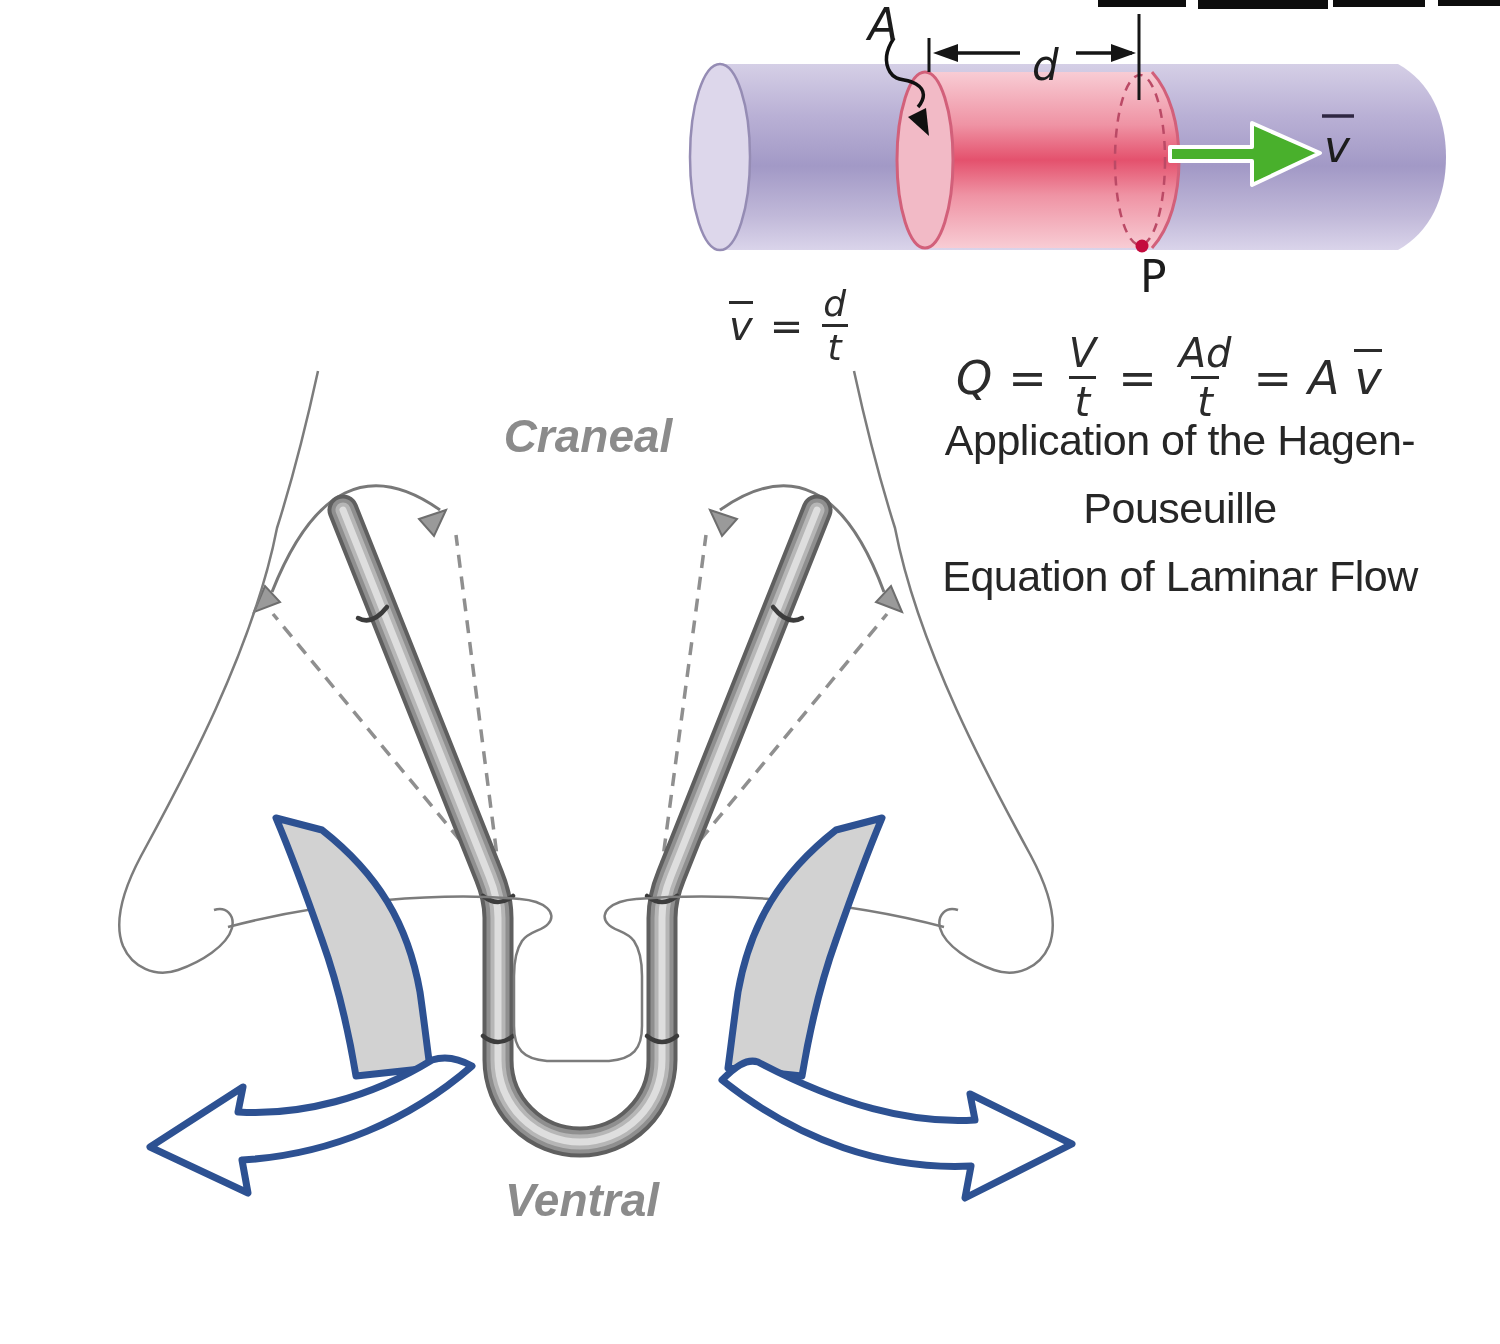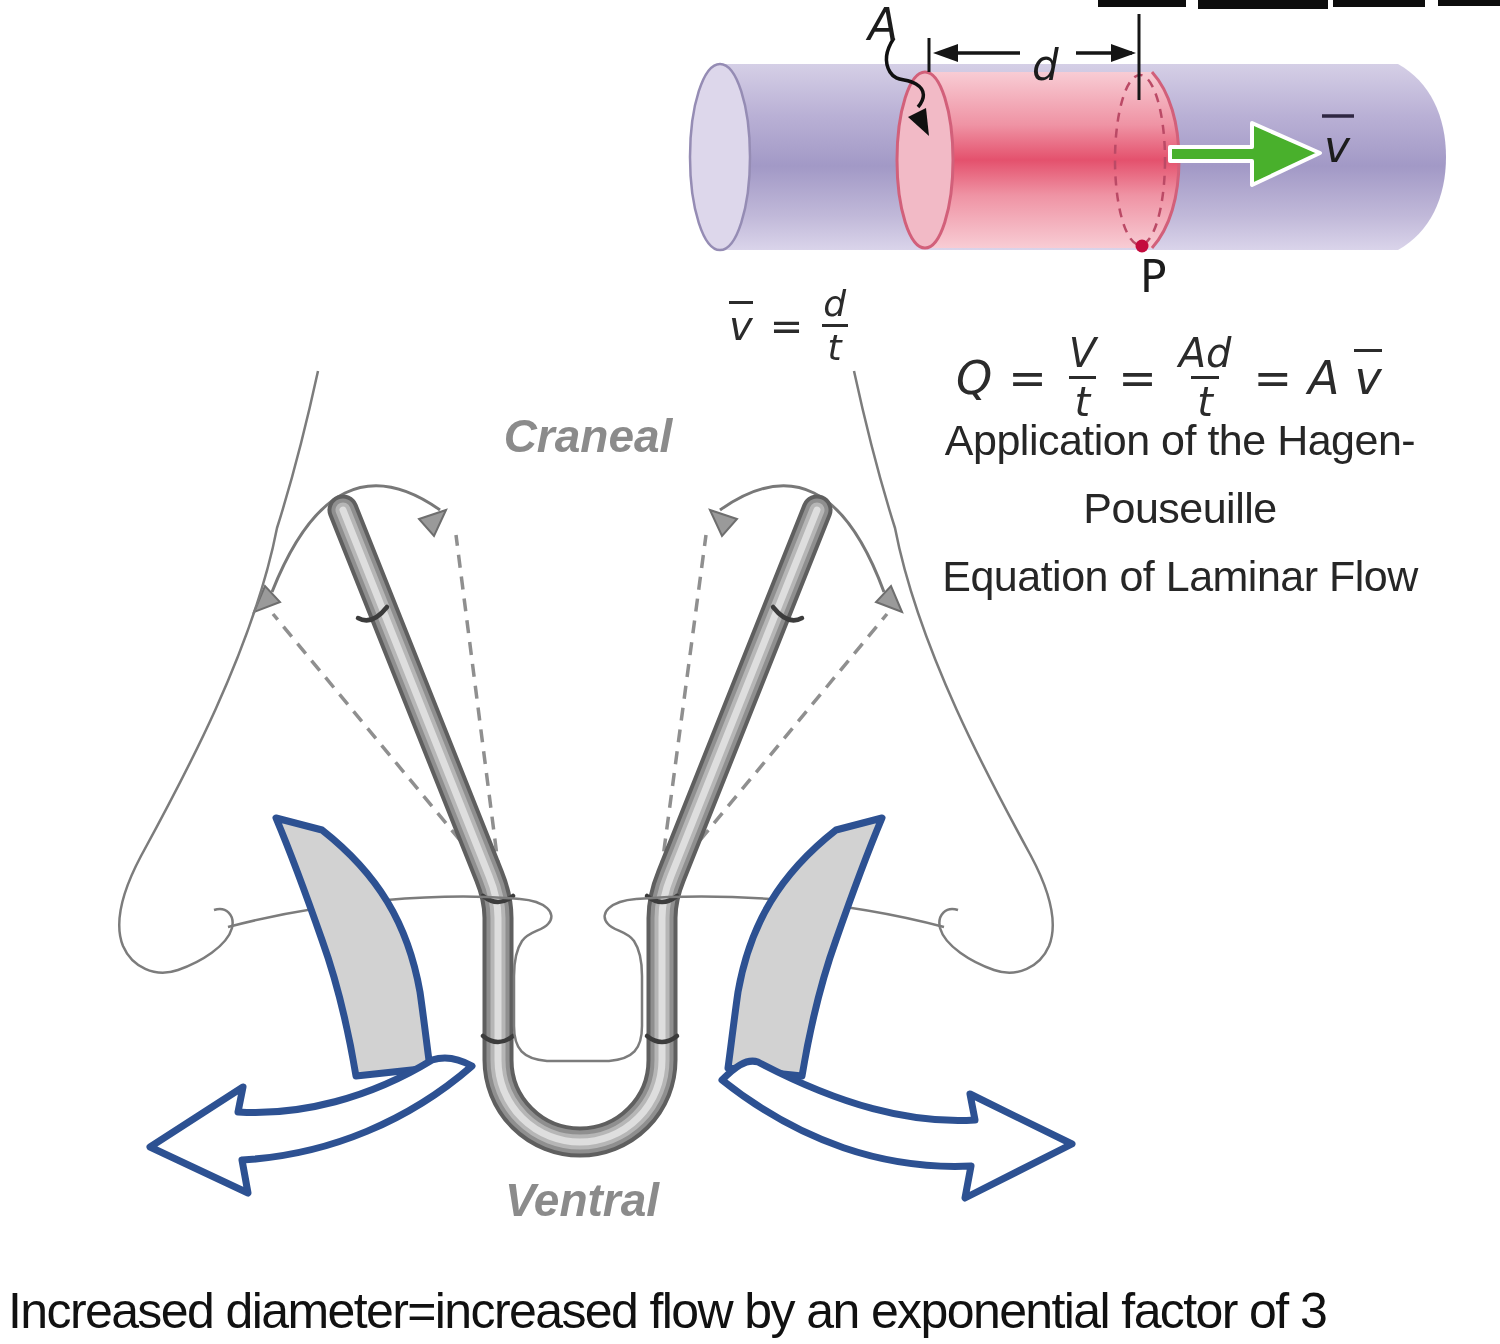--- a/index.html
+++ b/index.html
@@ -172,15 +172,14 @@
       <path fill="#ffffff" d="M 432,1060 C 370,1098 300,1116 238,1112 L 243,1087 L 150,1147 L 248,1193 L 242,1160
            C 330,1155 410,1120 472,1066 C 458,1058 444,1056 432,1060 Z"></path>
       <path fill="#ffffff" d="M 758,1062 C 840,1105 910,1124 975,1120 L 970,1094 L 1072,1144 L 965,1198 L 971,1166
            C 885,1170 800,1142 722,1080 C 734,1068 746,1058 758,1062 Z"></path>
     </g>
 
     <text class="anat-label" x="588" y="452" font-size="46" text-anchor="middle">Craneal</text>
     <text class="anat-label" x="582" y="1216" font-size="46" text-anchor="middle">Ventral</text>
   </svg>
 
-  <div class="caption-bottom">Increased diameter=increased flow by an exponential factor of 3</div>
 
 </div>
 
 </body></html>

